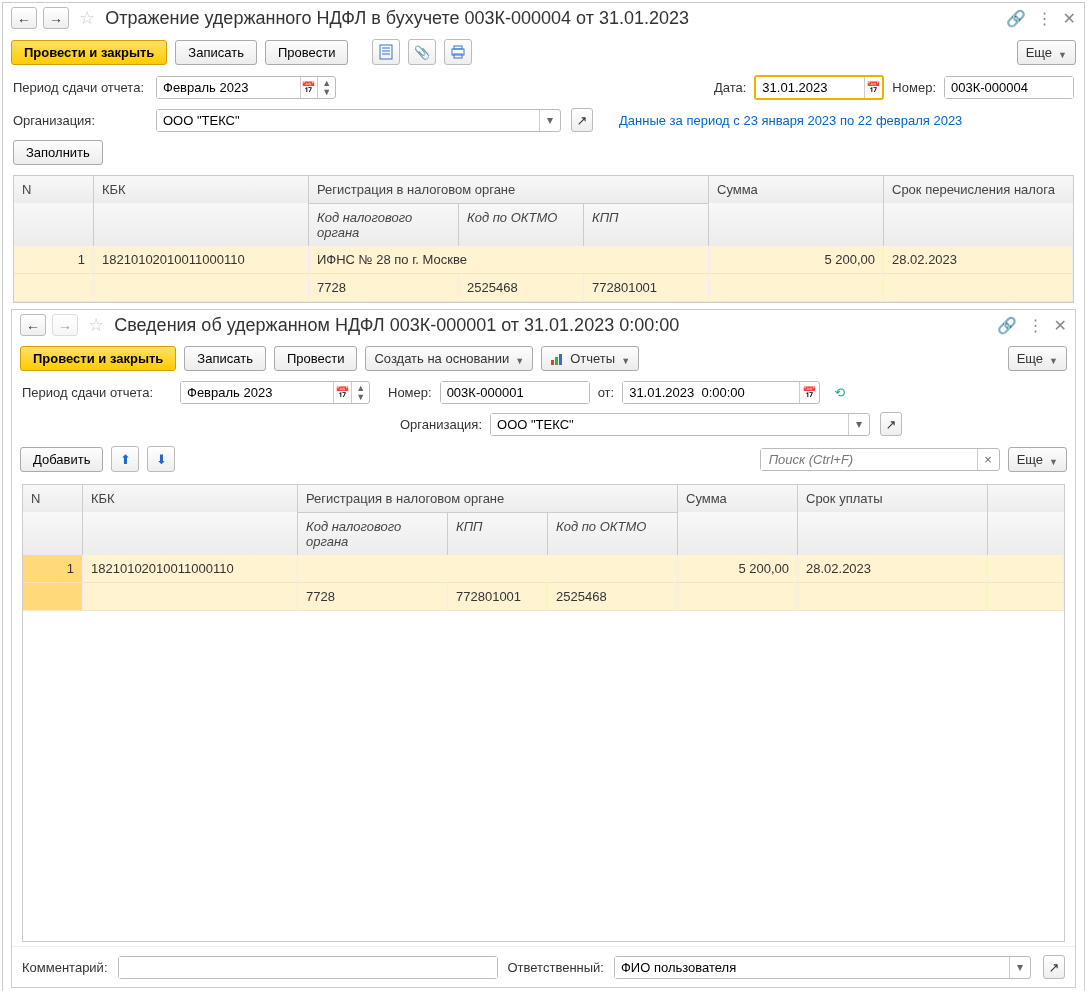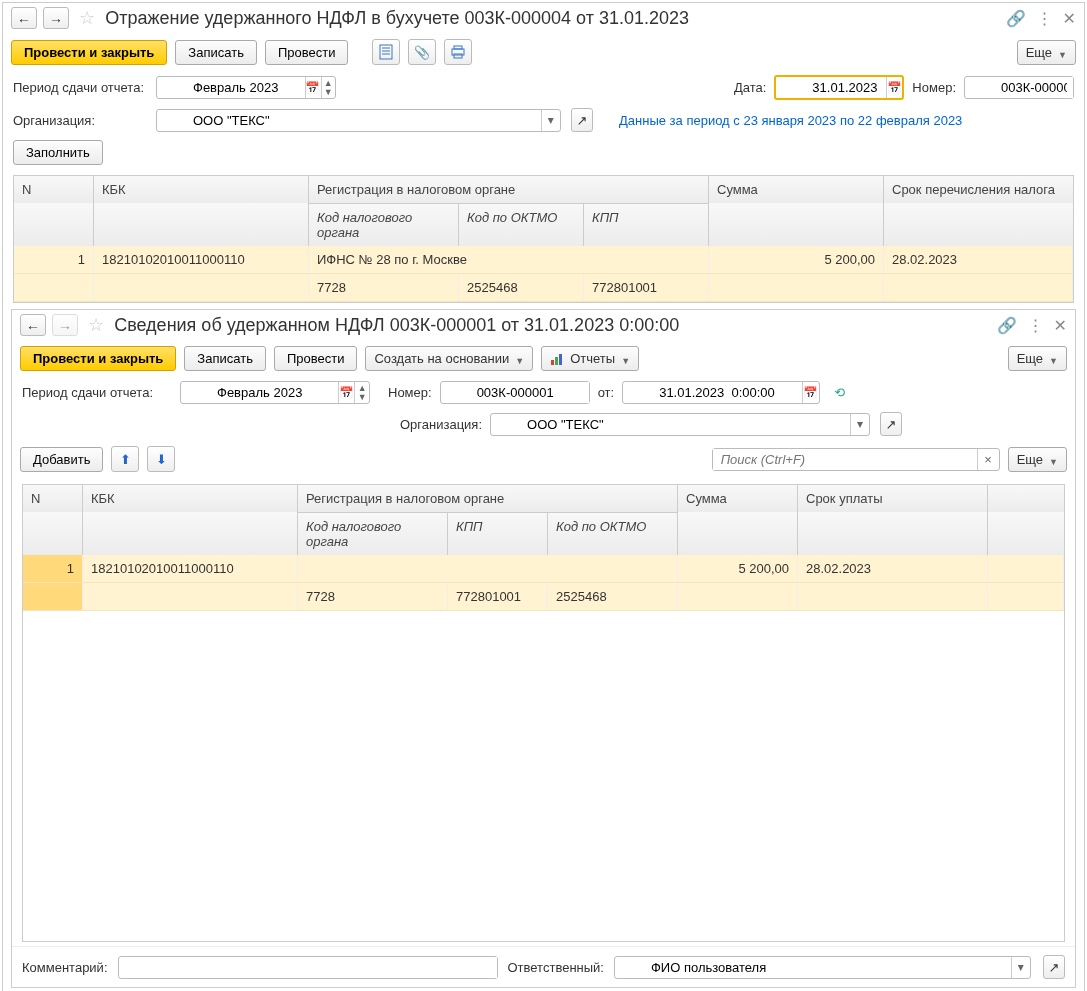--- a/index.html
+++ b/index.html
@@ -20,35 +20,35 @@
 .btn.primary { background: linear-gradient(#ffe066,#ffcc00); border-color: #d4a000; font-weight: bold; }
 .iconbtn { width: 28px; height: 26px; border: 1px solid #bbb; background: linear-gradient(#fff,#eee); border-radius: 3px; display: inline-flex; align-items: center; justify-content: center; cursor: pointer; }
 .spacer { flex: 1; }
 .dropdown-btn { border: 1px solid #aaa; background: linear-gradient(#fdfdfd,#ececec); border-radius: 3px; padding: 4px 8px; cursor: pointer; display: inline-flex; align-items: flex-end; gap: 6px; }
 .caret { font-size: 9px; color: #666; }
 
 .formrow { display: flex; align-items: center; gap: 8px; padding: 4px 10px; }
 .lbl { color: #333; }
 .inputwrap { display: inline-flex; align-items: stretch; border: 1px solid #bbb; border-radius: 3px; background: #fff; }
 .inputwrap.highlight { border: 2px solid #f0b000; }
-.inputwrap input { border: none; outline: none; padding: 3px 6px; font-size: 13px; width: 100%; margin-left: 30px; }
+.inputwrap input { border: none; outline: none; padding: 3px 6px; font-size: 13px; width: 100%; }
 .inpbtn { border-left: 1px solid #ccc; width: 22px; display: flex; align-items: center; justify-content: center; cursor: pointer; color: #666; font-size: 12px; }
 .linktext { color: #0066cc; }
 .extbtn { width: 22px; height: 24px; border: 1px solid #bbb; border-radius: 3px; display: inline-flex; align-items: center; justify-content: center; cursor: pointer; margin-left: 2px; background: linear-gradient(#fff,#eee); }
 
 .tablewrap { margin: 6px 10px; border: 1px solid #ccc; }
 .thead { display: flex; background: linear-gradient(#f8f8f8,#ececec); }
 .thead .cell { border-right: 1px solid #ccc; padding: 6px 8px; color: #444; }
 .thead.sub .cell { border-top: 1px solid #ccc; font-style: italic; }
 .trow { display: flex; }
 .trow .cell { border-right: 1px solid #eee; padding: 6px 8px; }
 .trow.yellow .cell { background: #fff3d1; border-bottom: 1px solid #f3e6bd; }
 .trow.yellow.sel .cell:first-child { background: #ffd97a; }
 
-.searchbox { display: inline-flex; border: 1px solid #bbb; border-radius: 3px; width: 288px; }
+.searchbox { display: inline-flex; border: 1px solid #bbb; border-radius: 3px; width: 240px; }
 .searchbox input { border: none; outline: none; padding: 3px 8px; flex: 1; font-size: 13px; font-style: italic; color: #888; }
 .searchbox .xbtn { width: 22px; border-left: 1px solid #ccc; display: flex; align-items: center; justify-content: center; cursor: pointer; color: #666; }
 
 .footer { display: flex; align-items: center; gap: 10px; padding: 8px 10px; border-top: 1px solid #eee; }
 .footer .inputwrap { flex: 1; }
 
 svg { display: block; }
 </style>
 </head>
 <body>
@@ -101,21 +101,21 @@
       <span class="inpbtn">📅</span>
       <span class="inpbtn" style="font-size:9px;line-height:1">▲<br>▼</span>
     </span>
     <div class="spacer"></div>
     <span class="lbl">Дата:</span>
     <span class="inputwrap highlight" style="width:130px">
       <input value="31.01.2023" style="">
       <span class="inpbtn">📅</span>
     </span>
     <span class="lbl">Номер:</span>
-    <span class="inputwrap" style="width:110px">
+    <span class="inputwrap" style="width:130px">
       <input value="003К-000004" style="">
     </span>
   </div>
 
   <div class="formrow">
     <span class="lbl" style="width:135px">Организация:</span>
     <span class="inputwrap" style="width:405px">
       <input value="ООО &quot;ТЕКС&quot;" style="">
       <span class="inpbtn">▾</span>
     </span>

